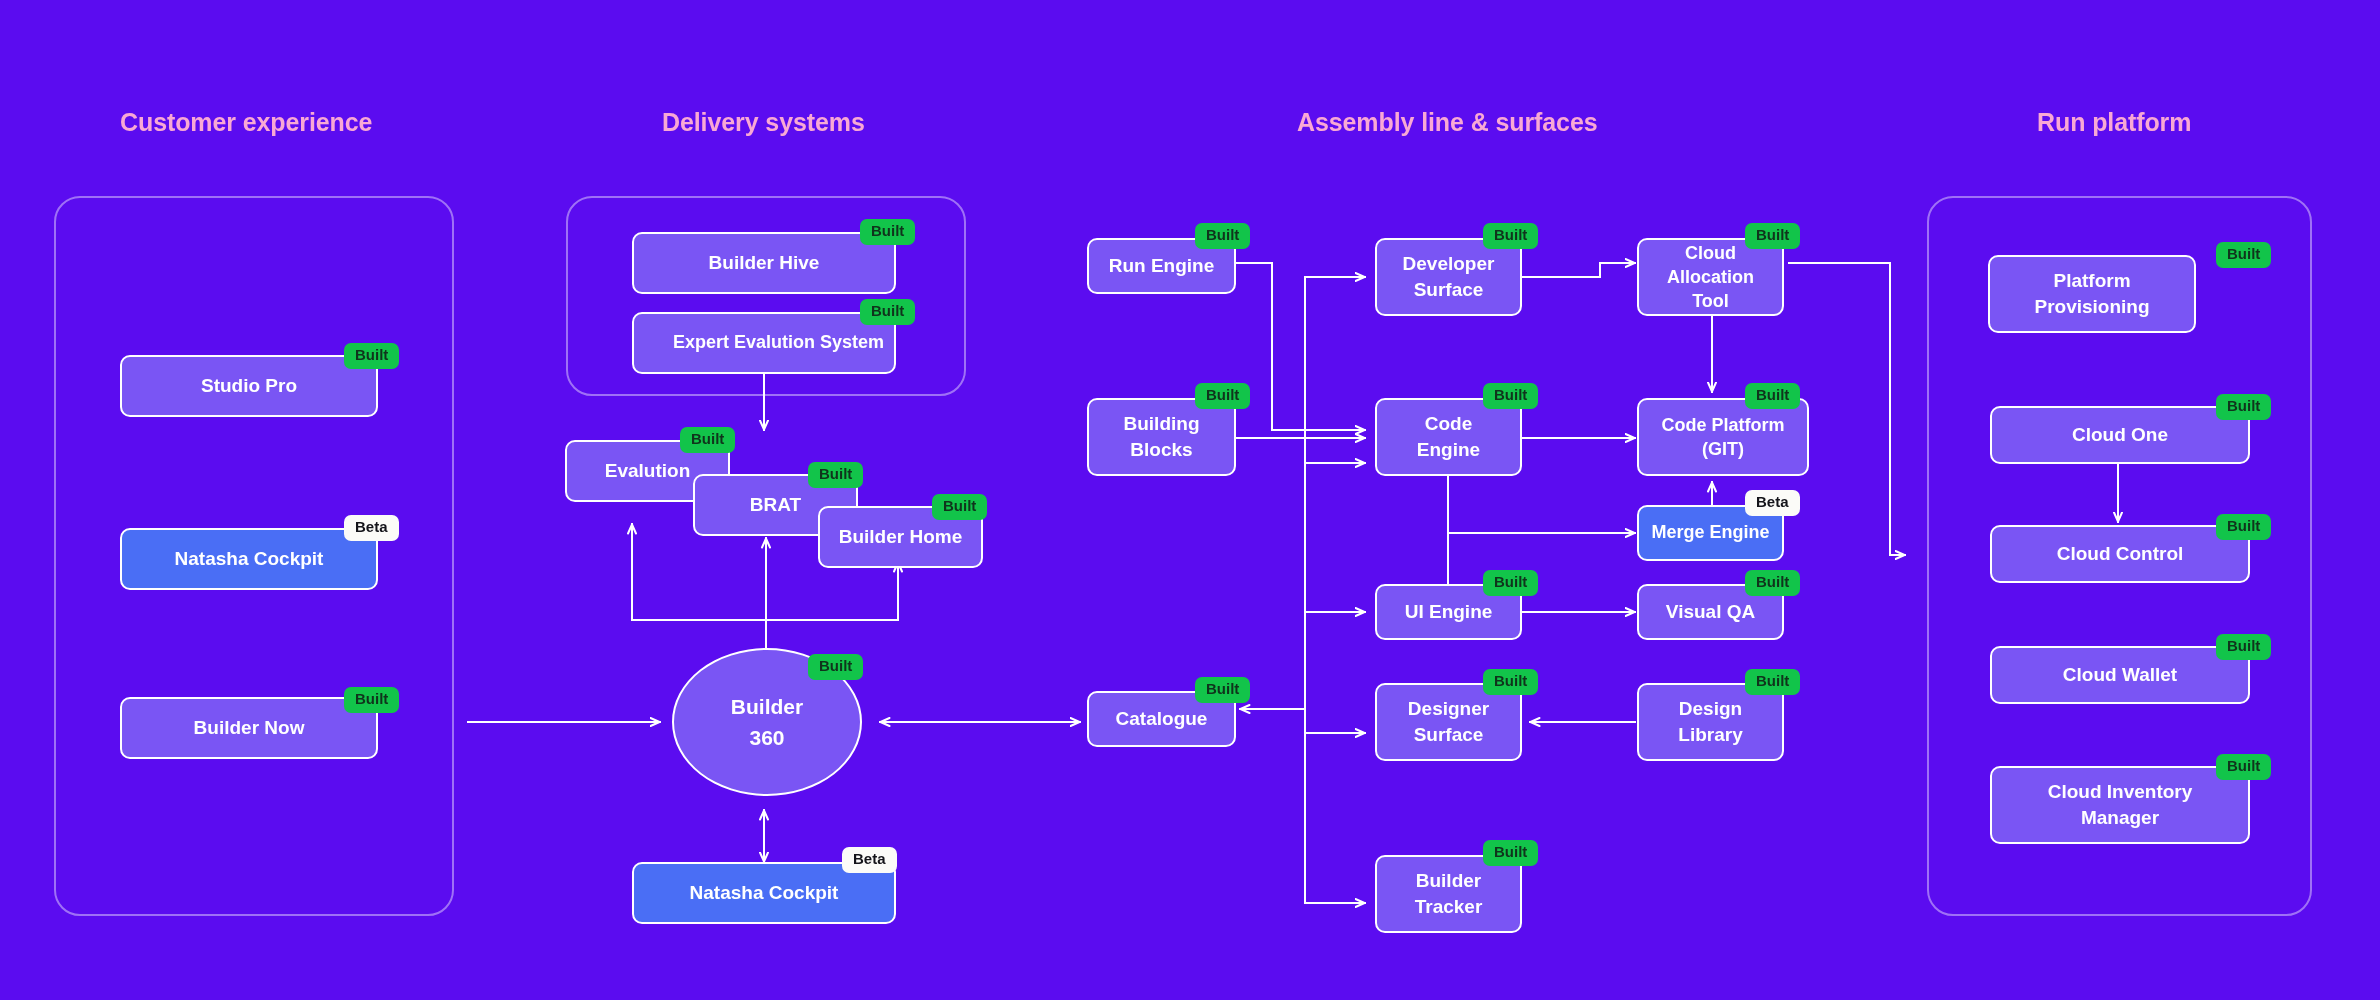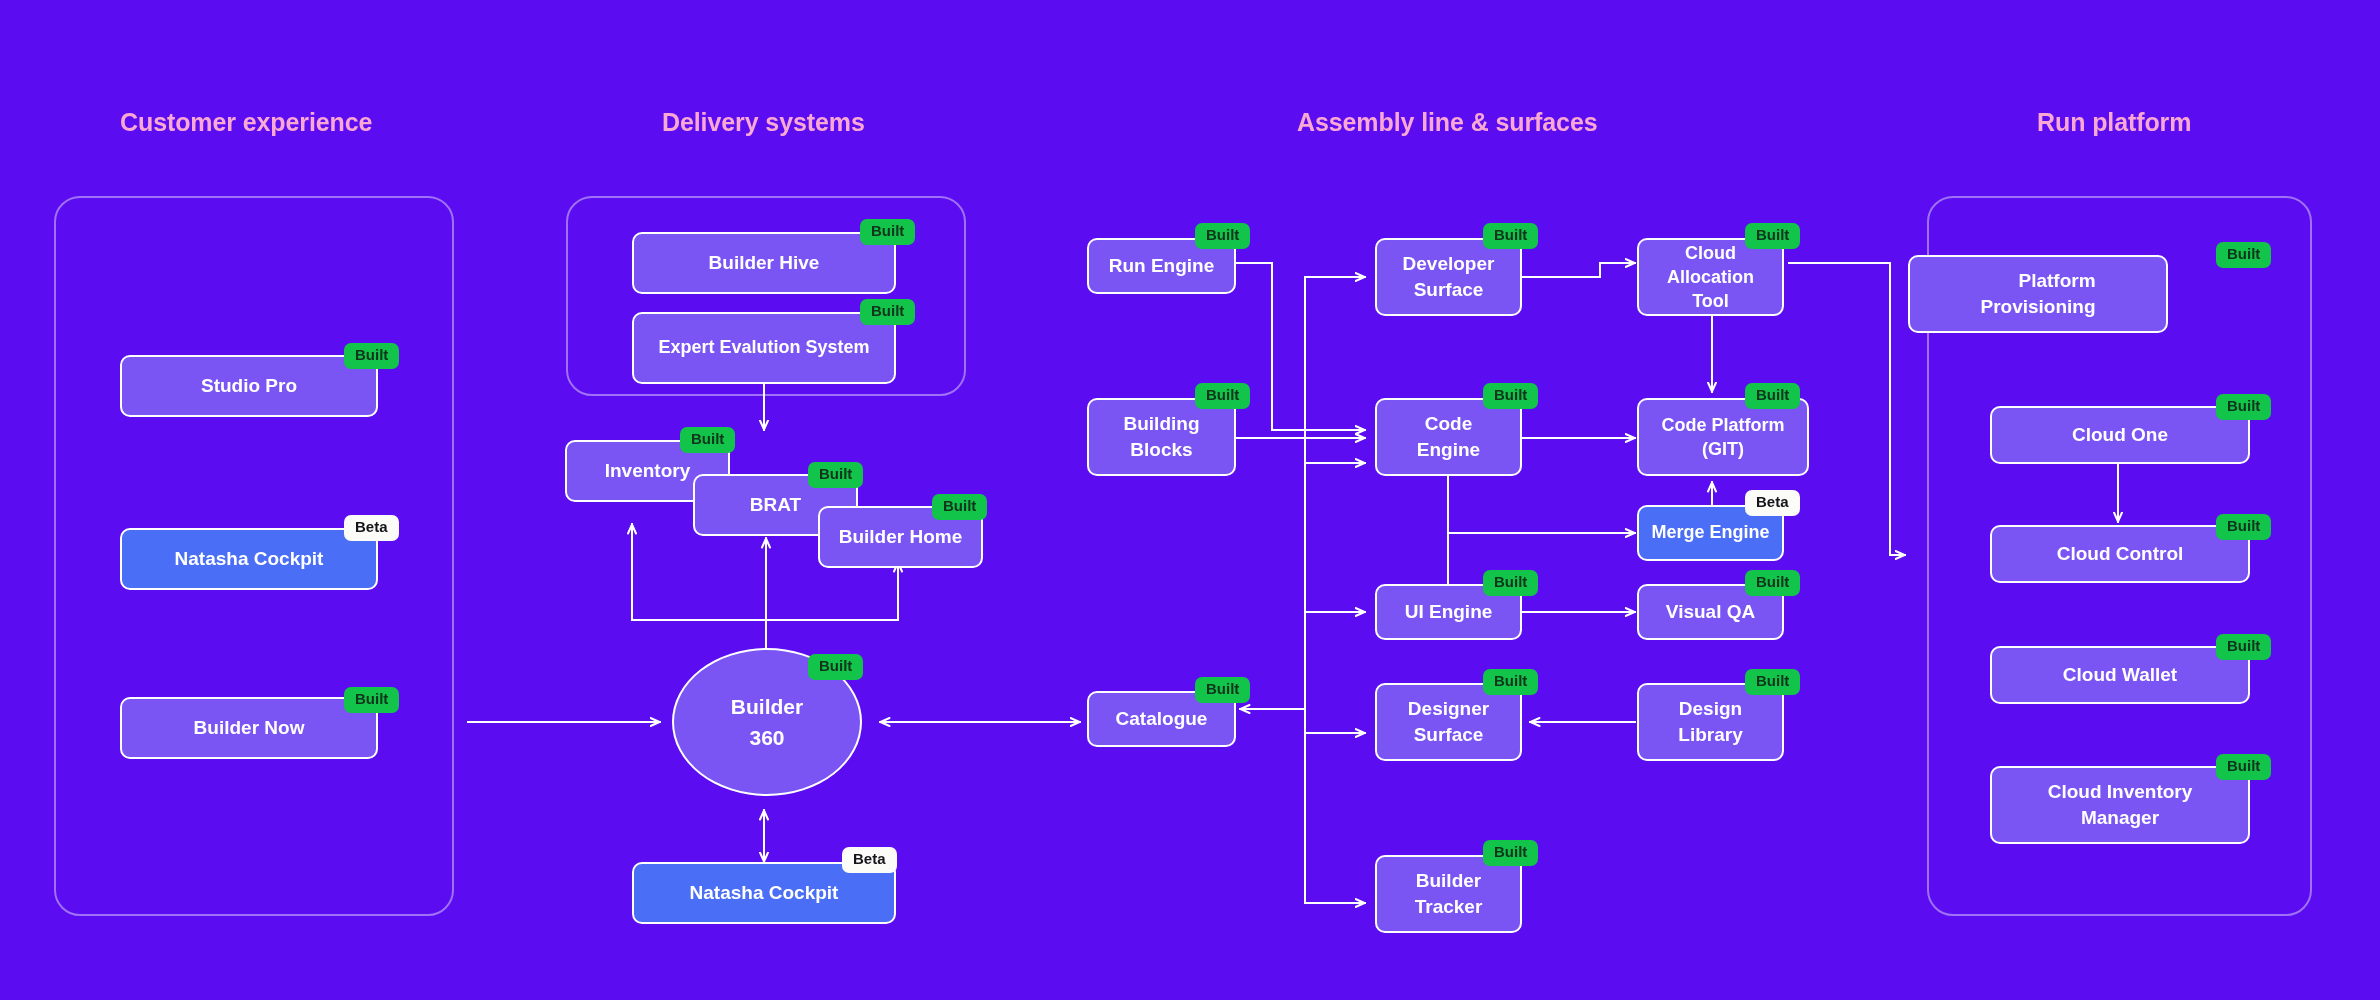--- a/index.html
+++ b/index.html
@@ -187,27 +187,27 @@
   <div class="node" style="left:120px; top:697px; width:258px; height:62px;">
     <span>Builder Now</span>
   </div>
   <div class="badge built" style="left:344px; top:687px;">Built</div>
 
   <div class="node" style="left:632px; top:232px; width:264px; height:62px;">
     <span>Builder Hive</span>
   </div>
   <div class="badge built" style="left:860px; top:219px;">Built</div>
 
-  <div class="node" style="left:632px; top:312px; width:264px; height:72px; font-size:18px;">
+  <div class="node" style="left:632px; top:312px; width:264px; height:62px; font-size:18px;justify-content:flex-end;">
     <span>Expert Evalution System</span>
   </div>
   <div class="badge built" style="left:860px; top:299px;">Built</div>
 
   <div class="node" style="left:565px; top:440px; width:165px; height:62px;">
-    <span>Inventory</span>
+    <span>Evalution</span>
   </div>
   <div class="badge built" style="left:680px; top:427px;">Built</div>
 
   <div class="node" style="left:693px; top:474px; width:165px; height:62px;">
     <span>BRAT</span>
   </div>
   <div class="badge built" style="left:808px; top:462px;">Built</div>
 
   <div class="node" style="left:818px; top:506px; width:165px; height:62px;">
     <span>Builder Home</span>
@@ -309,21 +309,21 @@
   <div class="badge built" style="left:1745px; top:570px;">Built</div>
 
   <div class="node two-line" style="left:1637px; top:683px; width:147px; height:78px;">
     <div>
       <div>Design</div>
       <div>Library</div>
     </div>
   </div>
   <div class="badge built" style="left:1745px; top:669px;">Built</div>
 
-  <div class="node two-line" style="left:1908px; top:255px; width:260px; height:78px;text-align:right;">
+  <div class="node two-line" style="left:1988px; top:255px; width:208px; height:78px;">
     <div>
       <div>Platform</div>
       <div>Provisioning</div>
     </div>
   </div>
   <div class="badge built" style="left:2216px; top:242px;">Built</div>
 
   <div class="node" style="left:1990px; top:406px; width:260px; height:58px;">
     <span>Cloud One</span>
   </div>

